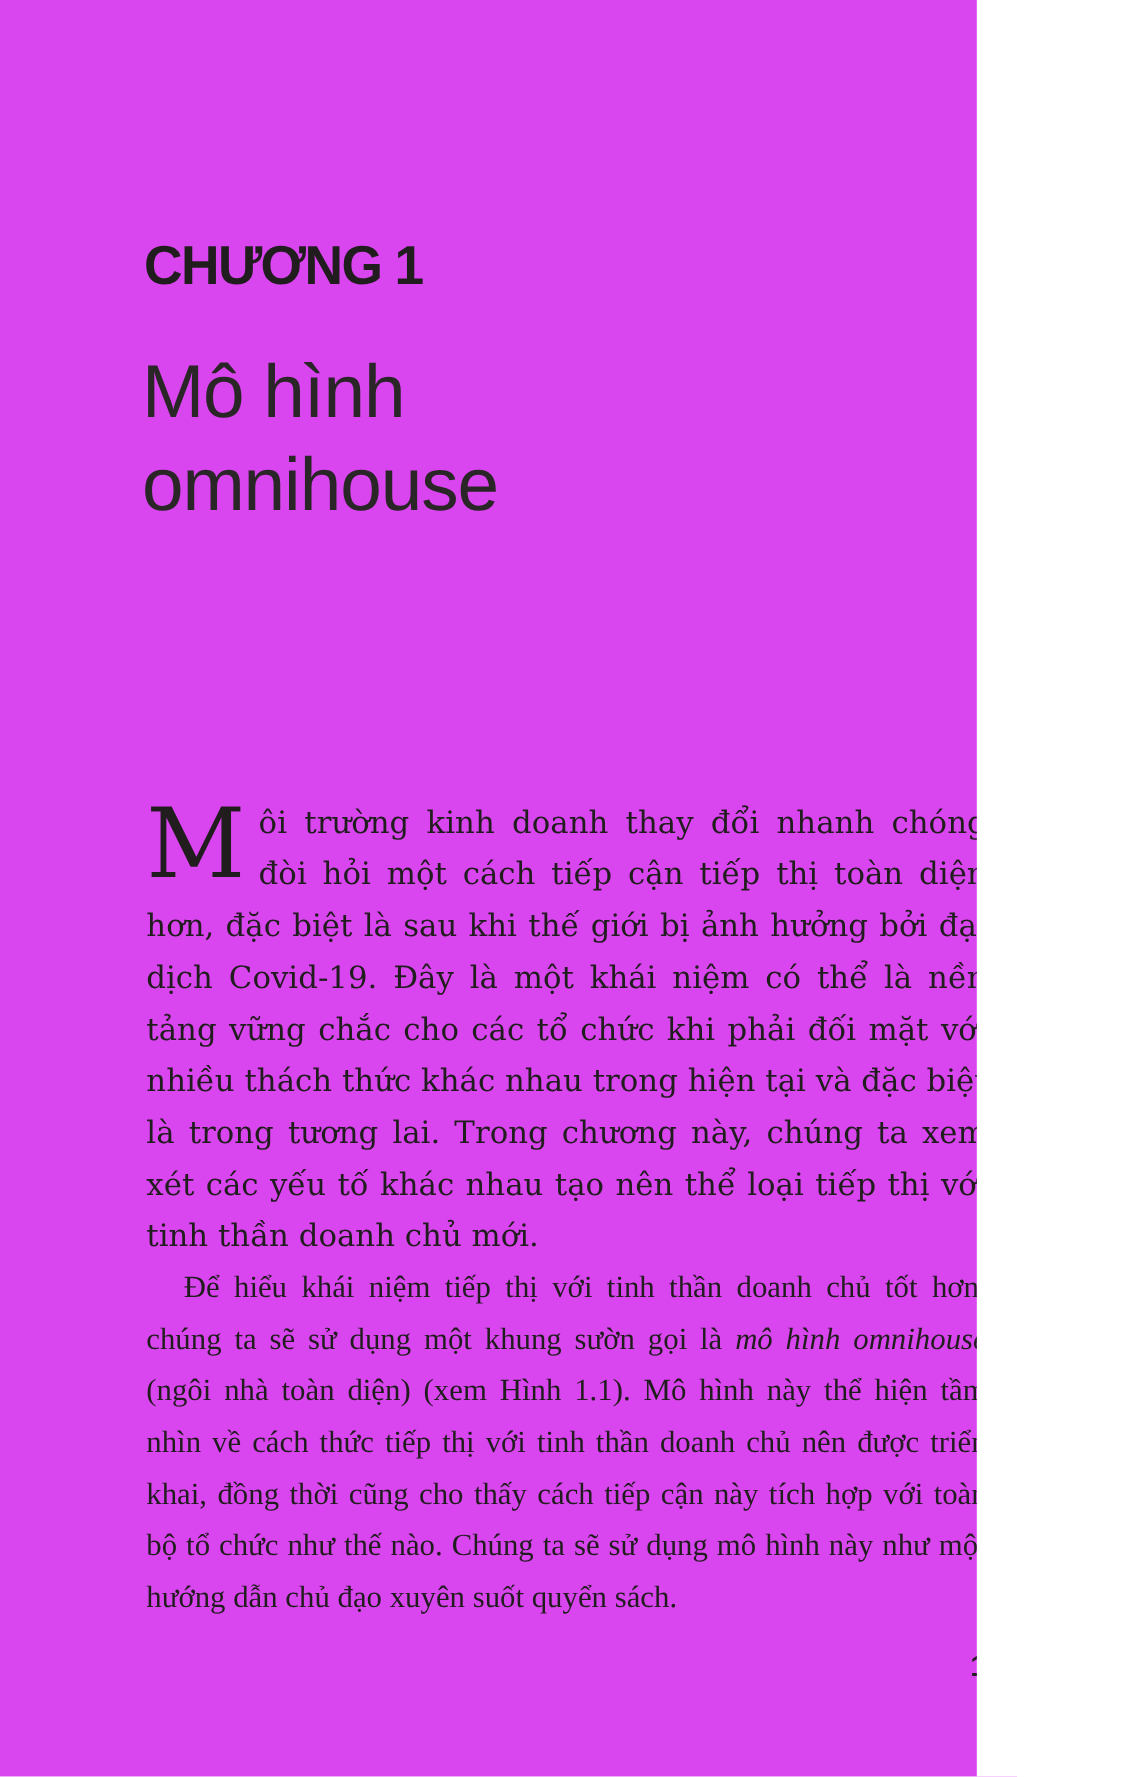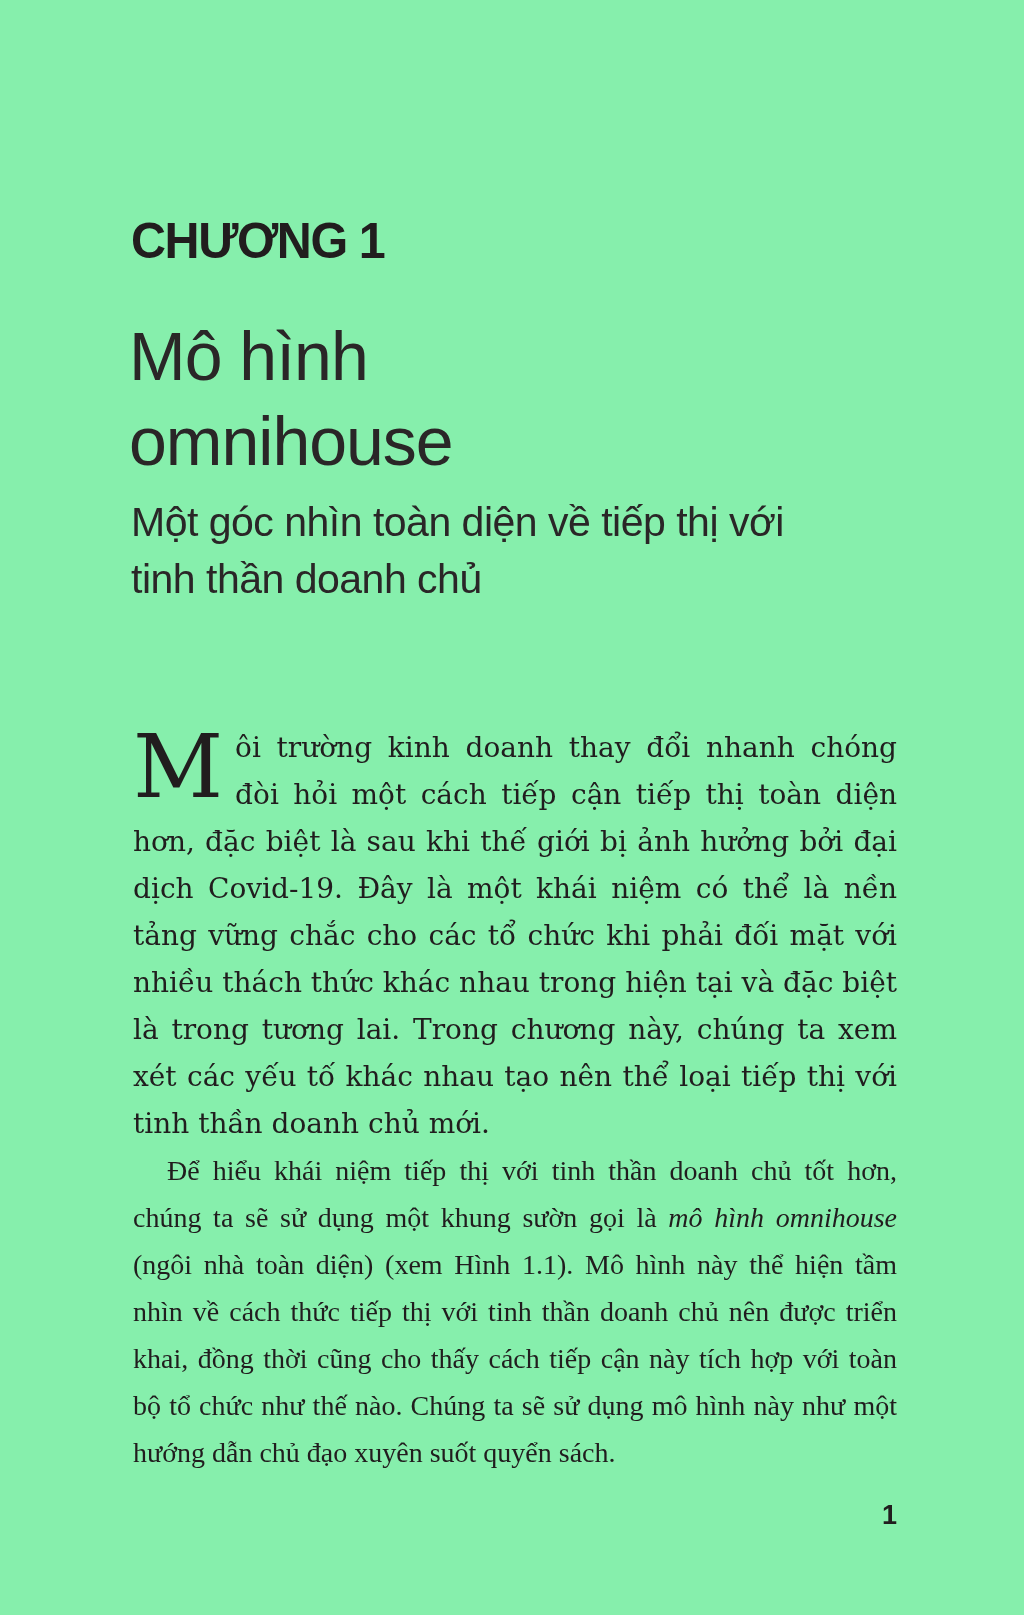--- a/index.html
+++ b/index.html
@@ -2,23 +2,23 @@
 <html><head>
 <meta charset="utf-8">
 <style>
   html, body {
     margin: 0;
     padding: 0;
     background: #ffffff;
   }
   .page {
     position: relative;
-    width: 1024px;
+    width: 888px;
     height: 1615px;
-    background: #86efac;
+    background: #d946ef;
     overflow: hidden;
   }
   .chapter-label {
     position: absolute;
     left: 131px;
     top: 212px;
     font-family: "Liberation Sans", sans-serif;
     font-weight: 700;
     font-size: 50px;
     letter-spacing: -1.5px;
@@ -95,21 +95,20 @@
 </style>
 </head>
 <body>
 
 <div class="page">
 
   <div class="chapter-label">CHƯƠNG 1</div>
 
   <div class="chapter-title">Mô hình omnihouse</div>
 
-  <div class="chapter-subtitle">Một góc nhìn toàn diện về tiếp thị với tinh thần doanh chủ</div>
 
   <div class="body-text">
     <p><span class="dropcap">M</span><span>ôi trường kinh doanh thay đổi nhanh chóng đòi hỏi một cách tiếp cận tiếp thị toàn diện hơn, đặc biệt là sau khi thế giới bị ảnh hưởng bởi đại dịch Covid-19. Đây là một khái niệm có thể là nền tảng vững chắc cho các tổ chức khi phải đối mặt với nhiều thách thức khác nhau trong hiện tại và đặc biệt là trong tương lai. Trong chương này, chúng ta xem xét các yếu tố khác nhau tạo nên thể loại tiếp thị với tinh thần doanh chủ mới.</span></p>
     <p class="para-indent"><span>Để hiểu khái niệm tiếp thị với tinh thần doanh chủ tốt hơn, chúng ta sẽ sử dụng một khung sườn gọi là </span><span class="italic">mô hình omnihouse</span><span> (ngôi nhà toàn diện) (xem Hình 1.1). Mô hình này thể hiện tầm nhìn về cách thức tiếp thị với tinh thần doanh chủ nên được triển khai, đồng thời cũng cho thấy cách tiếp cận này tích hợp với toàn bộ tổ chức như thế nào. Chúng ta sẽ sử dụng mô hình này như một hướng dẫn chủ đạo xuyên suốt quyển sách.</span></p>
   </div>
 
   <div class="page-number">1</div>
 
 </div>
 

